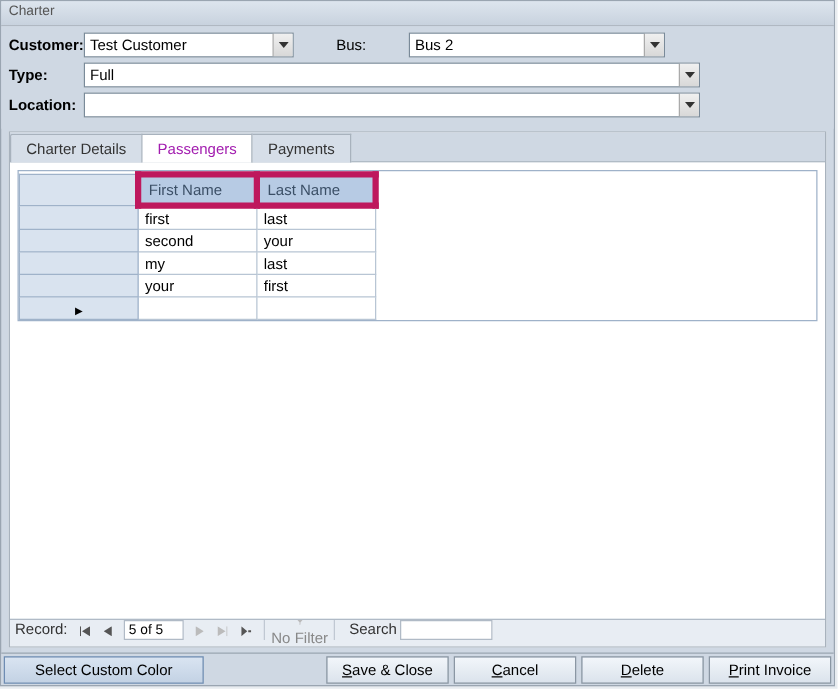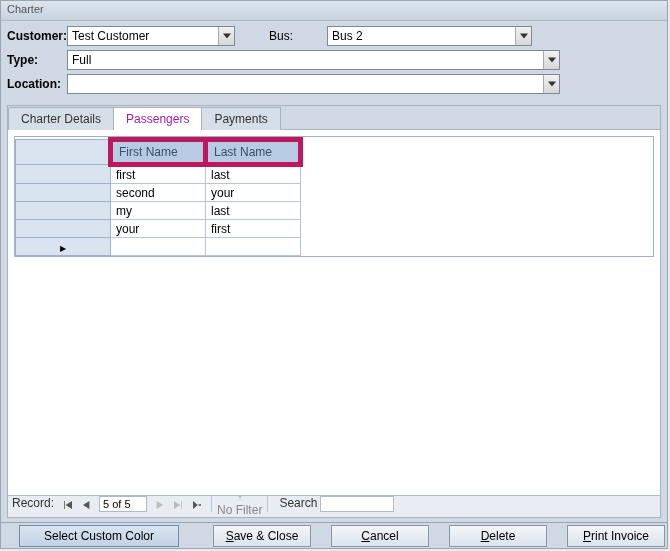--- a/index.html
+++ b/index.html
@@ -44,21 +44,21 @@
 .navbtn svg { width: 8px; height: 8px; fill: #555; }
 .navbtn.disabled svg { fill: #bbb; }
 .recpos { width: 48px; height: 16px; border: 1px solid #b0bac6; background: #fff; padding: 0 3px; font-size: 11px; margin: 0 2px; }
 .sep { width: 1px; height: 16px; background: #c0c8d2; margin: 0 4px; }
 .filter { display: flex; align-items: center; gap: 3px; color: #888; flex-direction: column; }
 .filter svg { width: 12px; height: 12px; fill: #bbb; }
 .searchlabel { margin-left: 6px; color: #333; }
 .searchbox { width: 74px; height: 16px; border: 1px solid #b0bac6; background: #fff; margin-left: 2px; padding: 0 3px; font-size: 11px; color: #888; }
 
 .button-bar { height: 26px; border-top: 1px solid #9aa5b1; background: #cfd8e3; display: flex; align-items: stretch; }
-.btn { border: 1px solid #8a96a3; background: linear-gradient(#f2f6fa,#dbe3ec); padding: 0 10px; height: 22px; margin: 2px 2px 2px 18px; display: flex; align-items: center; justify-content: center; cursor: pointer; color: #000; }
+.btn { border: 1px solid #8a96a3; background: linear-gradient(#f2f6fa,#dbe3ec); padding: 0 10px; height: 22px; margin: 2px 2px 2px 2px; display: flex; align-items: center; justify-content: center; cursor: pointer; color: #000; }
 .btn.selected { background: linear-gradient(#d9e4f1,#c3d2e4); border: 1px solid #6e8cb3; }
 .btn .u { text-decoration: underline; }
 .spacer { flex: 1; }
 .btn.small { width: 98px; }
 .btn.color { width: 160px; }
 </style>
 </head>
 <body>
 
 <div class="window">

